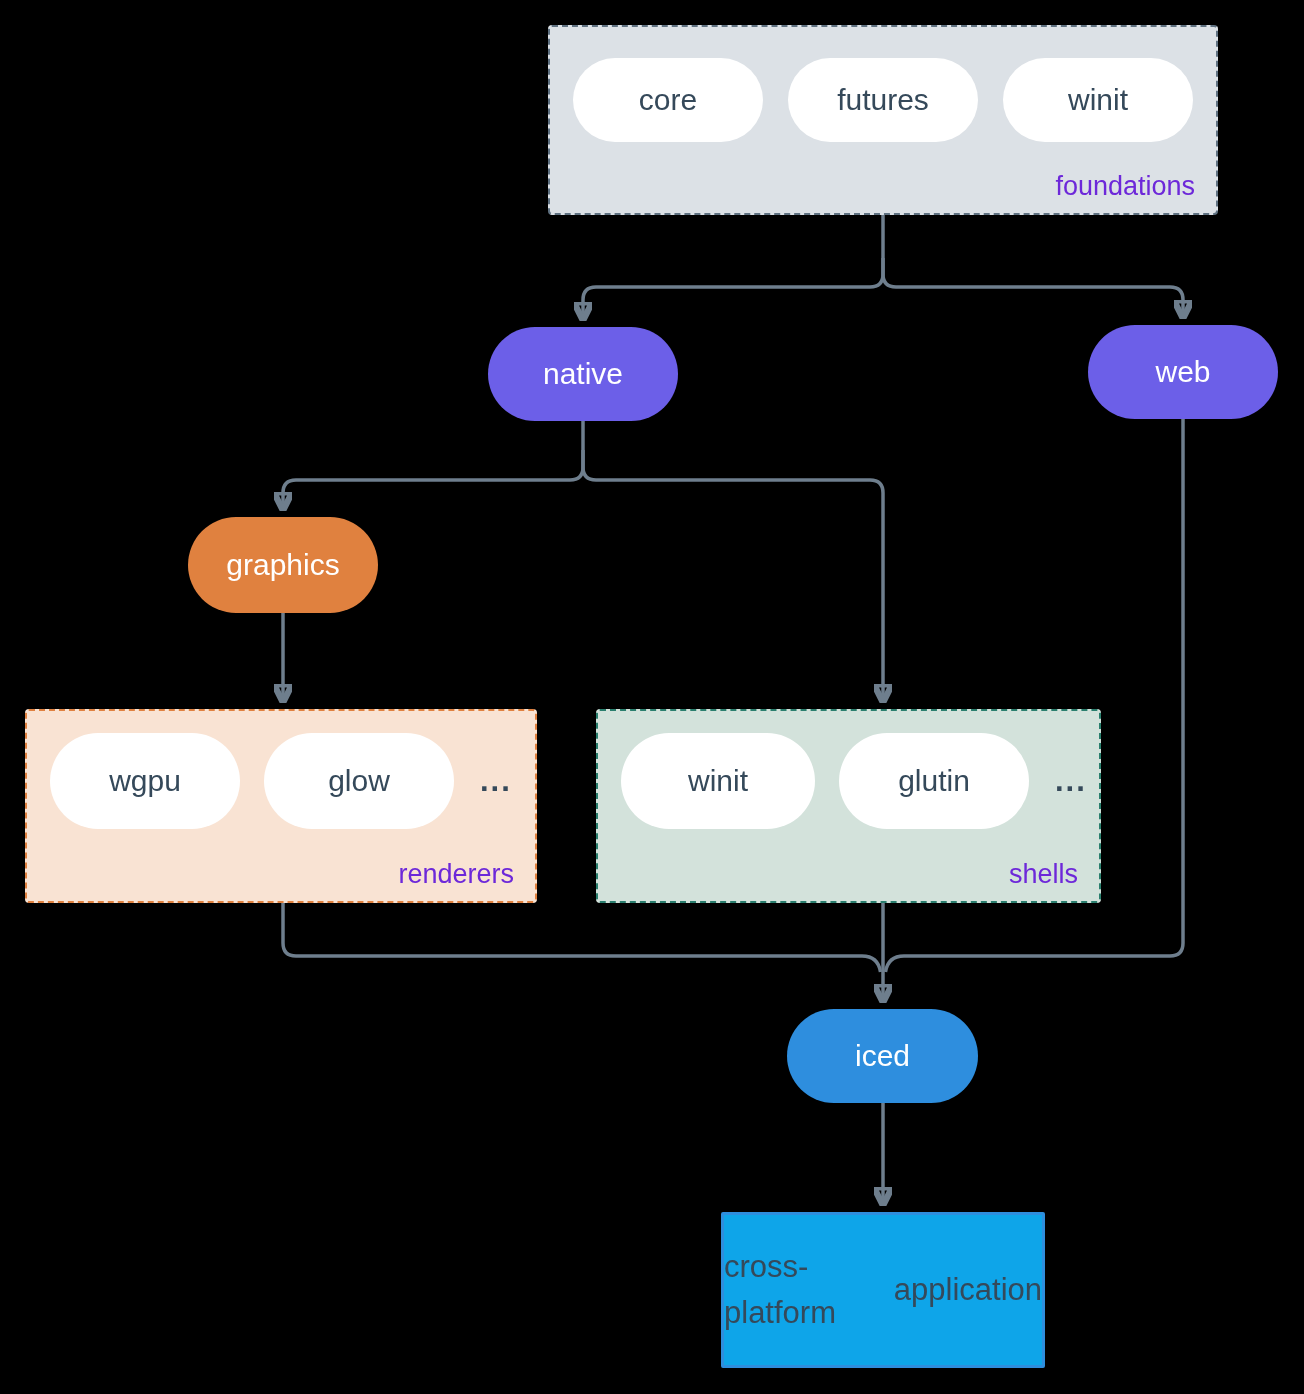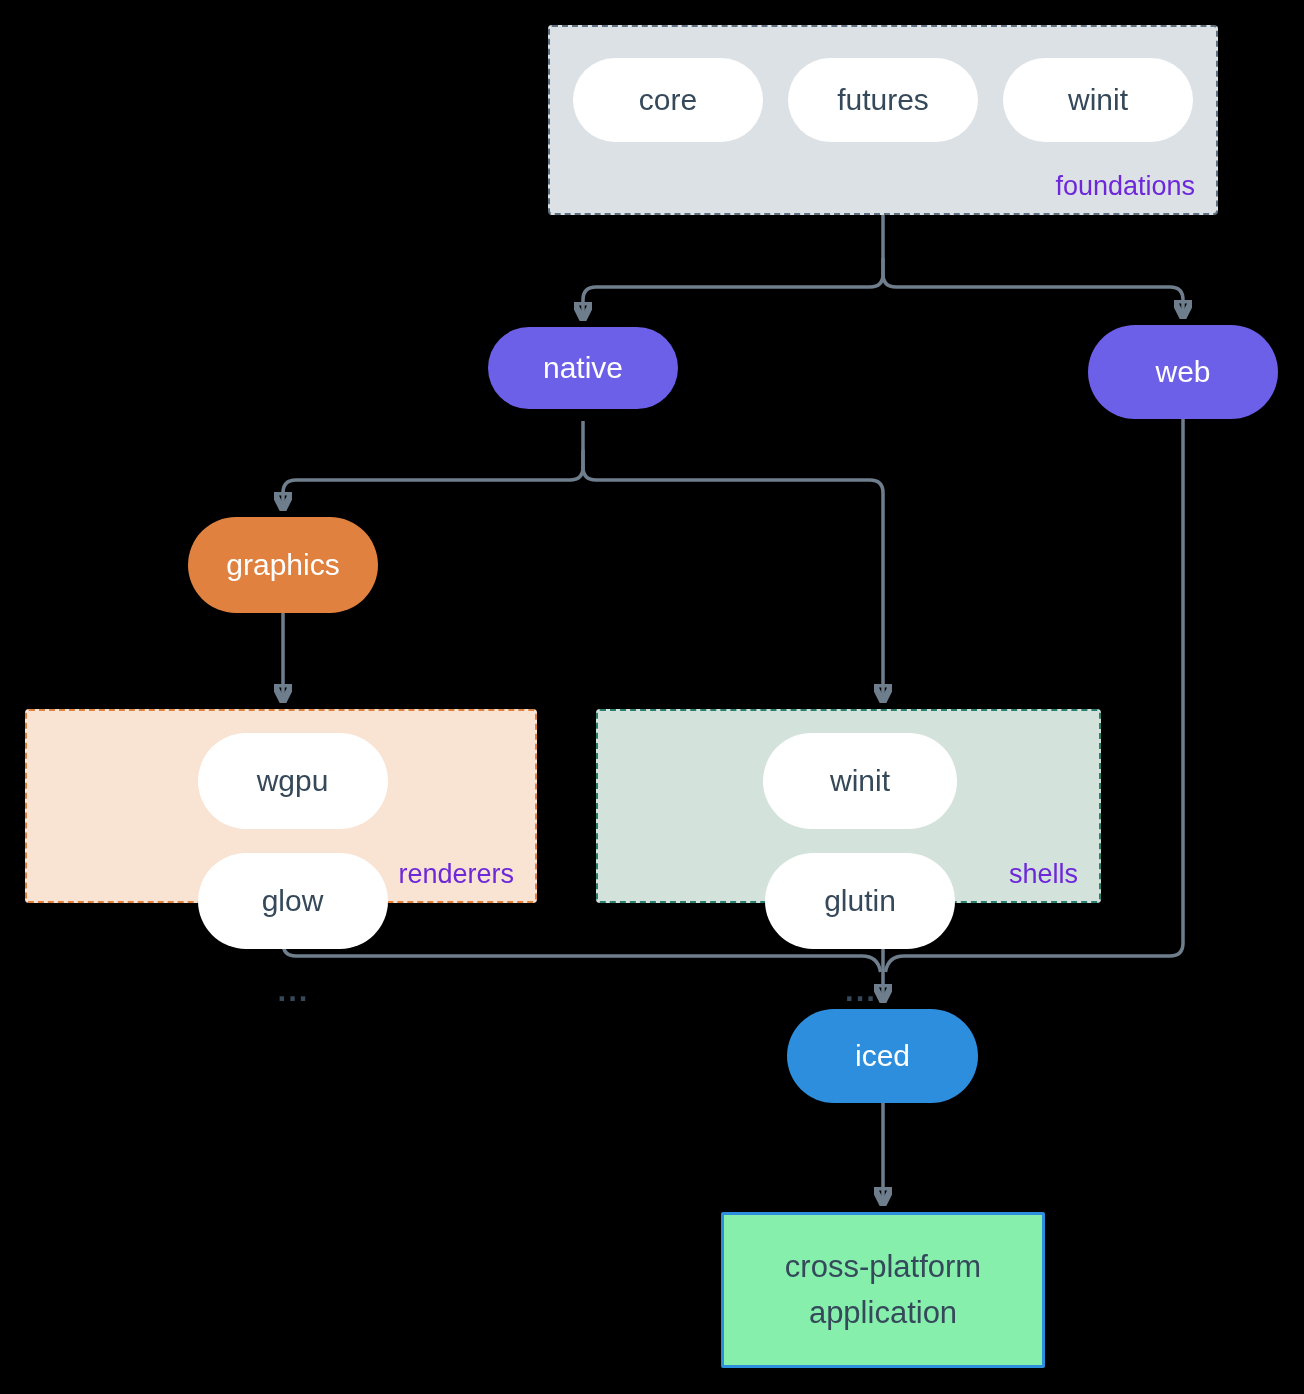--- a/index.html
+++ b/index.html
@@ -38,21 +38,20 @@
     align-items:center;
   }
   .group-foundations .pill-row{
     justify-content:space-between;
     padding:31px 23px 0 23px;
   }
   .group-renderers .pill-row,
   .group-shells .pill-row{
     gap:24px;
     padding:22px 0 0 23px;
-    flex-direction:column;
   }
   .pill{
     background:#fff;
     border-radius:999px;
     display:flex;align-items:center;justify-content:center;
     color:#35495a;
     font-size:30px;
     width:190px;
   }
   .pill-sm{height:84px;}
@@ -70,32 +69,32 @@
     font-size:27px;
     color:#6d28d9;
   }
   .node{
     position:absolute;
     border-radius:999px;
     display:flex;align-items:center;justify-content:center;
     color:#fff;
     font-size:30px;
   }
-  .node-native{left:488px;top:327px;width:190px;height:82px;background:#6c5fe8;}
+  .node-native{left:488px;top:327px;width:190px;height:94px;background:#6c5fe8;}
   .node-web{left:1088px;top:325px;width:190px;height:94px;background:#6c5fe8;}
   .node-graphics{left:188px;top:517px;width:190px;height:96px;background:#e0813f;}
   .node-iced{left:787px;top:1009px;width:191px;height:94px;background:#2e8ede;}
   .appbox{
     position:absolute;
     left:721px;top:1212px;width:324px;height:156px;
     box-sizing:border-box;
-    background:#86efac;
+    background:#0ea5e9;
     border:3px solid #2e8ede;
     border-radius:2px;
-    display:flex;flex-direction:column;
+    display:flex;flex-direction:row;
     align-items:center;justify-content:center;
     color:#35495a;
     font-size:31px;
     line-height:1.48;
   }
 </style>
 </head>
 <body>
 
 <div class="canvas">

